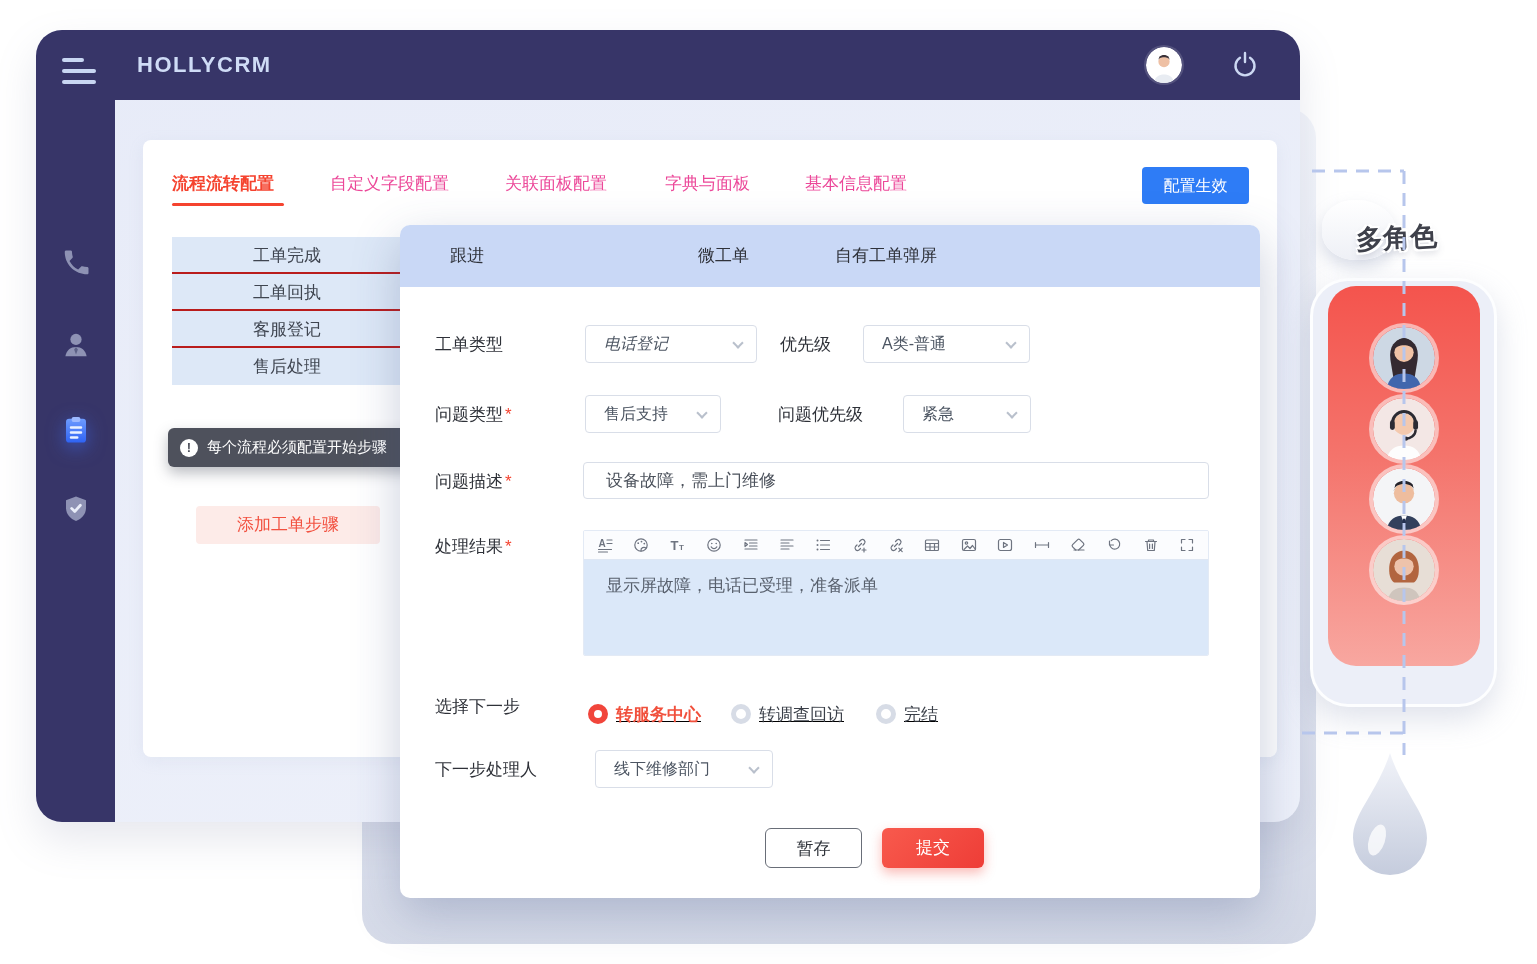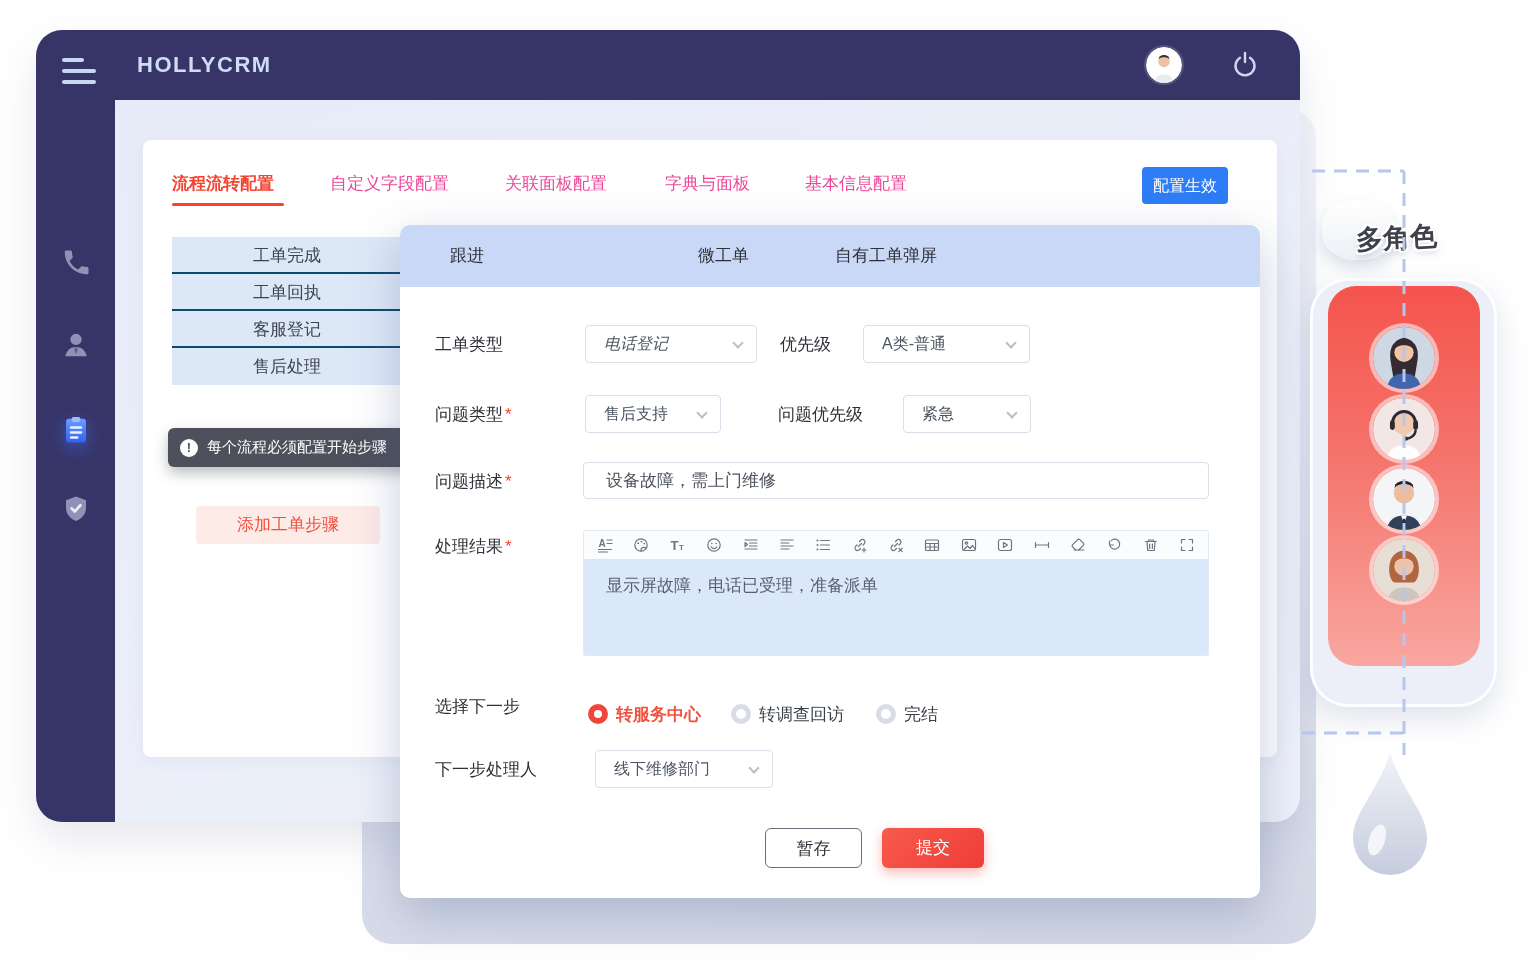--- a/index.html
+++ b/index.html
@@ -30,25 +30,25 @@
   .side-ic{position:absolute;left:0;width:79px;height:36px;display:flex;align-items:center;justify-content:center;cursor:pointer;}
   .side-ic svg{width:30px;height:30px;}
   .side-ic.active svg{filter:drop-shadow(0 5px 9px rgba(60,110,250,.55));}
 
   
   .panel{position:absolute;left:107px;top:110px;width:1134px;height:617px;background:#fff;border-radius:8px;
     box-shadow:0 4px 16px rgba(160,170,200,.12);}
   .ptab{position:absolute;top:30px;height:28px;line-height:28px;font-size:17px;color:#ec4899;cursor:pointer;white-space:nowrap;}
   .ptab.active{color:#f5432f;font-weight:bold;}
   .ptab-underline{position:absolute;left:29px;top:63px;width:112px;height:3px;border-radius:2px;background:#f5432f;}
-  .apply-btn{position:absolute;left:999px;top:27px;width:86px;height:37px;border-radius:4px;background:#2e7cf6;
+  .apply-btn{position:absolute;left:999px;top:27px;width:107px;height:37px;border-radius:4px;background:#2e7cf6;
     color:#fff;font-size:16px;text-align:center;line-height:37px;cursor:pointer;}
   .wf-list{position:absolute;left:29px;top:97px;width:230px;}
   .wf-row{height:37px;line-height:37px;text-align:center;font-size:17px;color:#3f4550;background:#dde8f7;
-    border-bottom:2px solid #0c4a6e;cursor:pointer;}
+    border-bottom:2px solid #b91c1c;cursor:pointer;}
   .wf-row:last-child{border-bottom:none;}
   .tooltip{position:absolute;left:25px;top:288px;width:252px;height:39px;border-radius:6px;background:#4e515c;
     color:#fff;font-size:15px;display:flex;align-items:center;padding:0 12px;box-shadow:0 6px 14px rgba(60,65,80,.35);}
   .tooltip .excl{width:18px;height:18px;border-radius:50%;background:#fff;color:#4e515c;font-weight:bold;font-size:13px;
     text-align:center;line-height:18px;margin-right:9px;flex:none;}
   .add-step{position:absolute;left:53px;top:366px;width:184px;height:38px;border-radius:4px;background:#fdebe8;
     color:#f2503f;font-size:17px;text-align:center;line-height:38px;cursor:pointer;}
 
   
   .modal{position:absolute;left:400px;top:225px;width:860px;height:673px;background:#fff;border-radius:10px;
@@ -65,21 +65,21 @@
   .caret{position:absolute;right:14px;top:13px;width:8px;height:8px;border-right:2px solid #b9c0cc;
     border-bottom:2px solid #b9c0cc;transform:rotate(45deg);}
   .text-input{position:absolute;height:37px;border:1px solid #d9dee8;border-radius:4px;background:#fff;cursor:text;}
   .text-input .val{position:absolute;left:22px;top:0;height:35px;line-height:35px;font-size:17px;color:#4c525c;white-space:nowrap;}
   .editor{position:absolute;left:183px;top:305px;width:626px;border:1px solid #e3eaf5;border-radius:2px;overflow:hidden;}
   .editor-toolbar{height:29px;background:#fbfcfe;border-bottom:1px solid #dfe7f3;display:flex;align-items:center;
     justify-content:space-between;padding:0 13px;}
   .editor-toolbar .tool{width:16px;height:16px;cursor:pointer;}
   .editor-toolbar .tool svg{display:block;width:16px;height:16px;stroke:#6e7480;stroke-width:1.2;fill:none;stroke-linecap:round;stroke-linejoin:round;}
   .editor-body{height:95px;background:#dbe8f9;padding:14px 0 0 22px;font-size:17px;color:#59616e;cursor:text;}
-  .radio-row{position:absolute;left:188px;top:478px;height:22px;display:flex;align-items:center;}
+  .radio-row{position:absolute;left:188px;top:478px;height:22px;display:flex;align-items:center;text-decoration:underline;}
   .radio{display:flex;align-items:center;cursor:pointer;}
   .radio .dot{width:20px;height:20px;border-radius:50%;background:#fff;border:5px solid #d7dce6;margin-right:8px;flex:none;}
   .radio.on .dot{border:6px solid #f1453b;}
   .radio .rlab{font-size:17px;color:#3a3f48;white-space:nowrap;}
   .radio.on .rlab{color:#f1503c;font-weight:600;}
   .btn{position:absolute;top:603px;height:40px;border-radius:6px;font-size:17px;text-align:center;line-height:40px;cursor:pointer;}
   .btn-save{left:365px;width:97px;background:#fff;border:1px solid #696e78;color:#2f333a;}
   .btn-submit{left:482px;width:102px;background:linear-gradient(135deg,#f85a4d,#ee3d37);color:#fff;
     box-shadow:0 5px 12px rgba(240,60,50,.35);}
 

